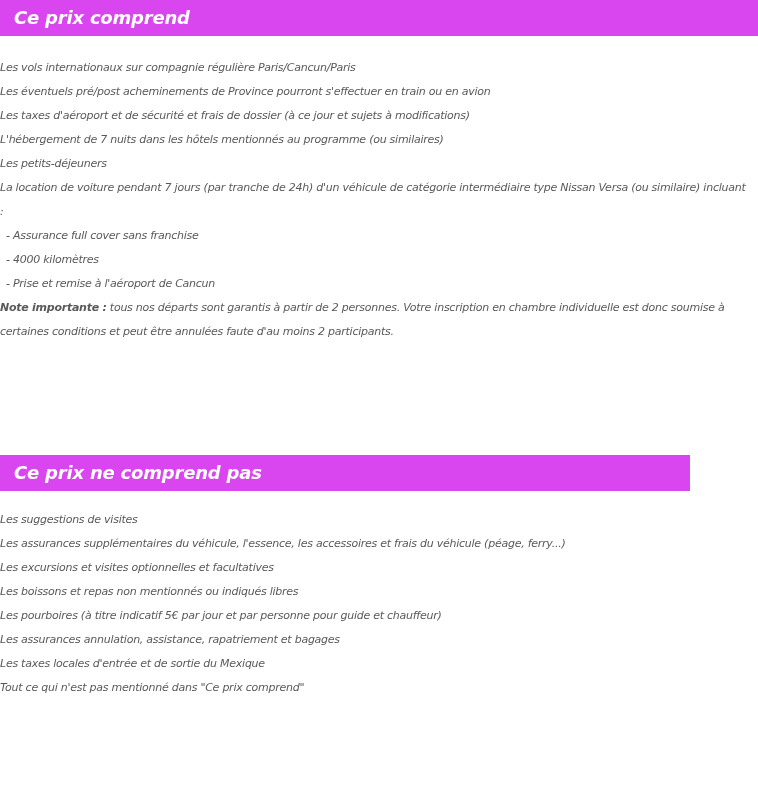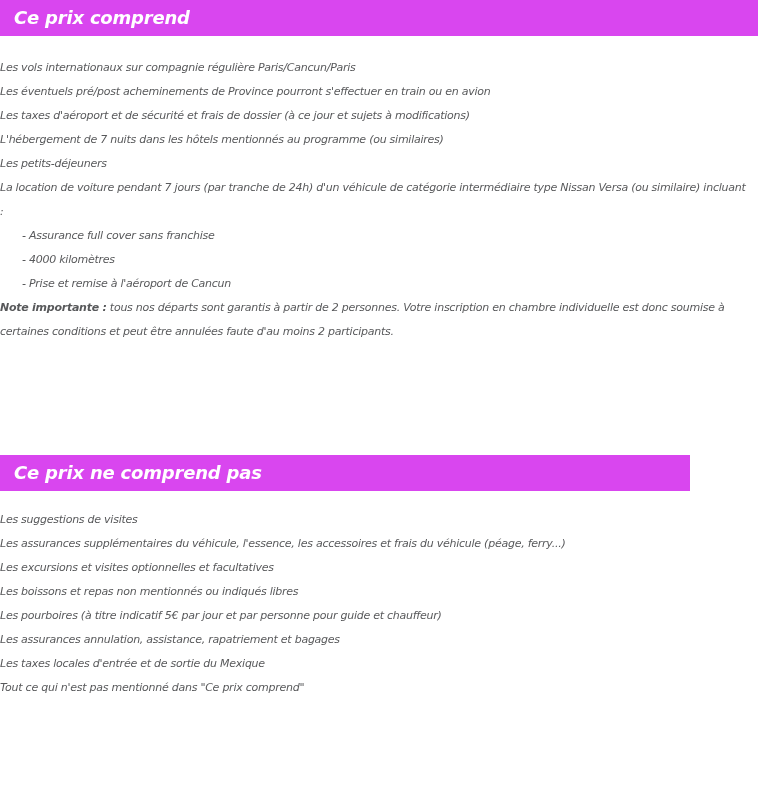--- a/index.html
+++ b/index.html
@@ -55,21 +55,20 @@
     white-space: nowrap;
     padding-left: 0px;
     letter-spacing: -0.25px;
   }
   .line.wrapped {
     white-space: normal;
     width: 746px;
   }
   .line.indent {
     padding-left: 6px;
-    margin-left: 16px;
   }
   .line b,
   .line .strong {
     font-weight: bold;
     font-style: italic;
   }
 
   
   .spacer-after-header-1 { height: 20px; }
   .spacer-after-header-2 { height: 17px; }

